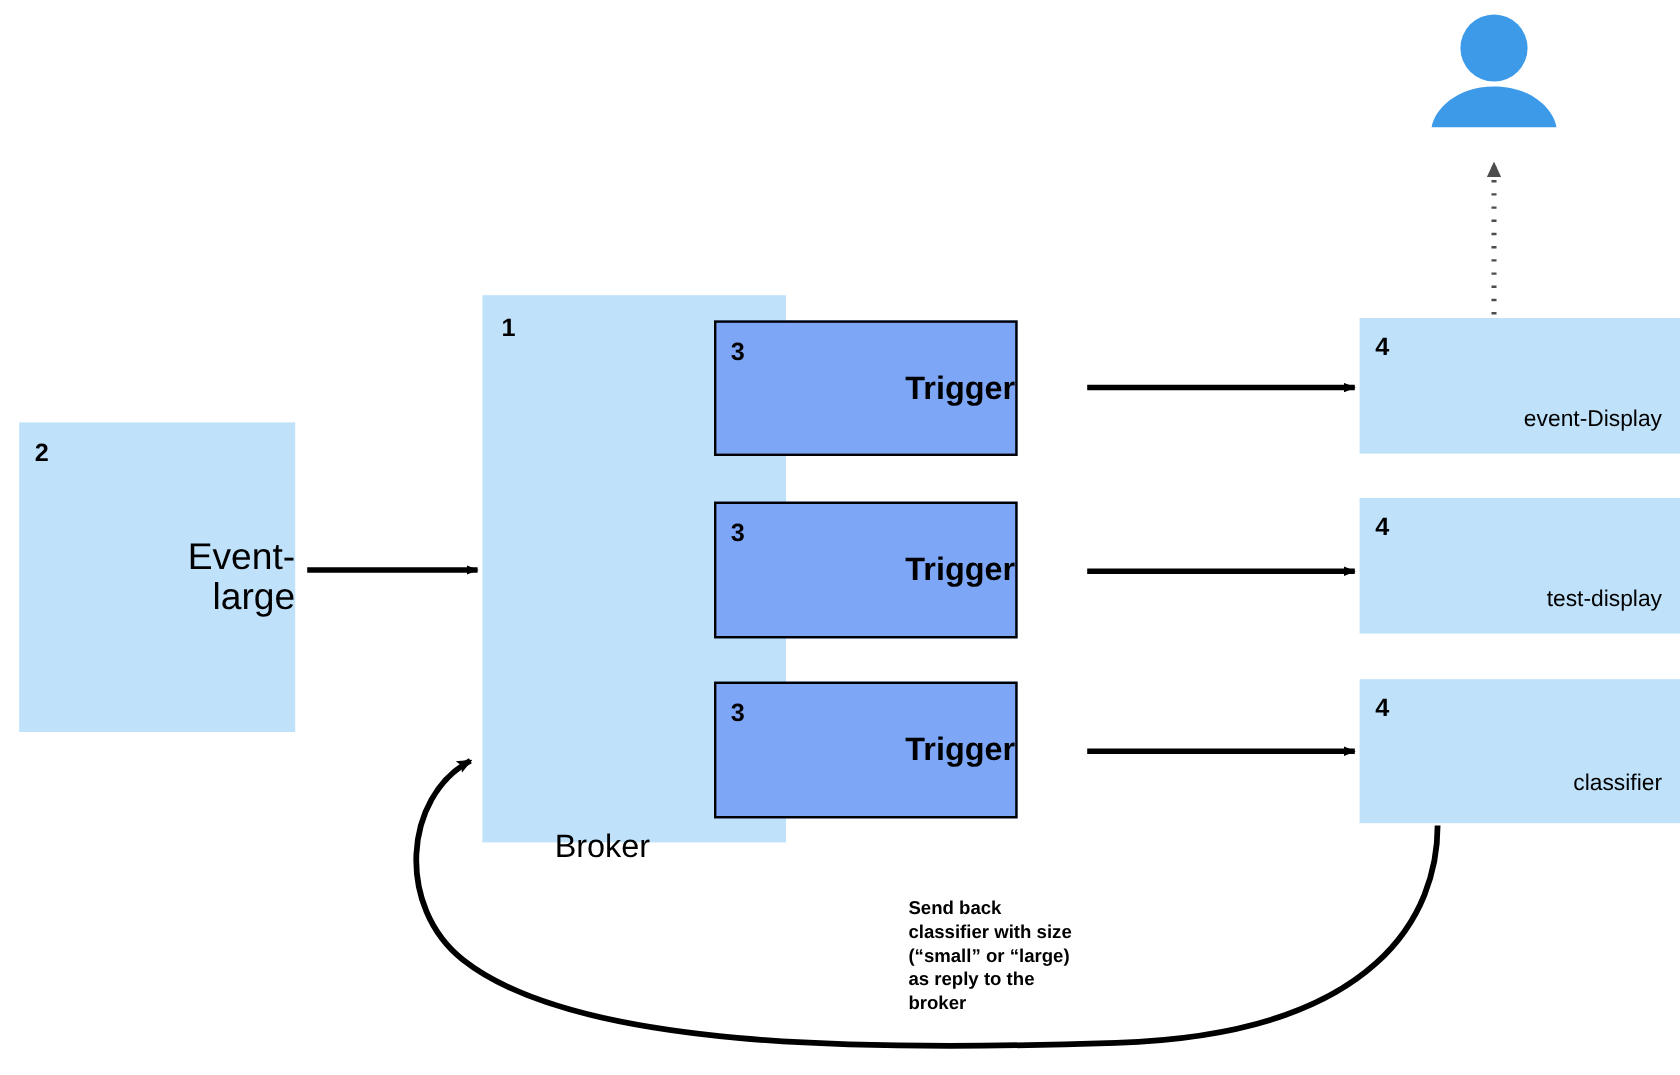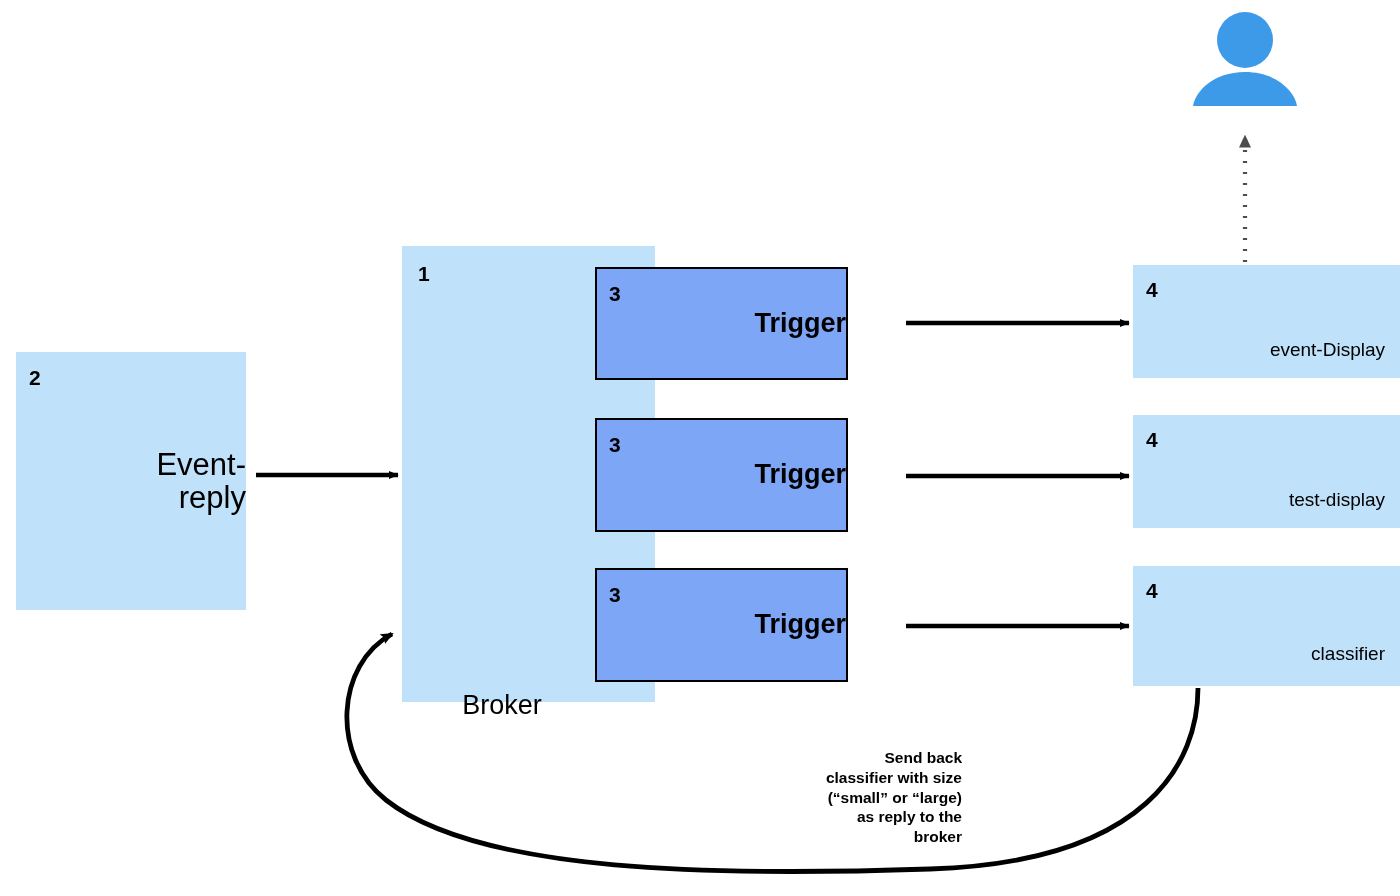--- a/index.html
+++ b/index.html
@@ -86,21 +86,21 @@
     top: 50%; font-size: 19px; transform: translateY(-50%);
     left: 0; width: 252px; font-weight: normal; margin-top: 28px;
   }
 
   
   #caption {
     position: absolute;
     left: 757px;
     top: 748px;
     width: 205px;
-    text-align: right;
+    text-align: left;
     font-size: 15.5px;
     font-weight: bold;
     line-height: 1.28;
     color: #000000;
     white-space: pre-line;
   }
 
   
   #overlay {
     position: absolute;
@@ -115,21 +115,21 @@
 <div id="canvas">
 
   <div class="node lightbox" id="broker">
     <span class="badge">1</span>
     <span class="node-label">Broker</span>
   </div>
 
   <div class="node lightbox" id="eventsource">
     <span class="badge">2</span>
     <span class="node-label">Event-
-reply</span>
+large</span>
   </div>
 
   <div class="node triggerbox trigger-1">
     <span class="badge">3</span>
     <span class="node-label">Trigger</span>
   </div>
   <div class="node triggerbox trigger-2">
     <span class="badge">3</span>
     <span class="node-label">Trigger</span>
   </div>

